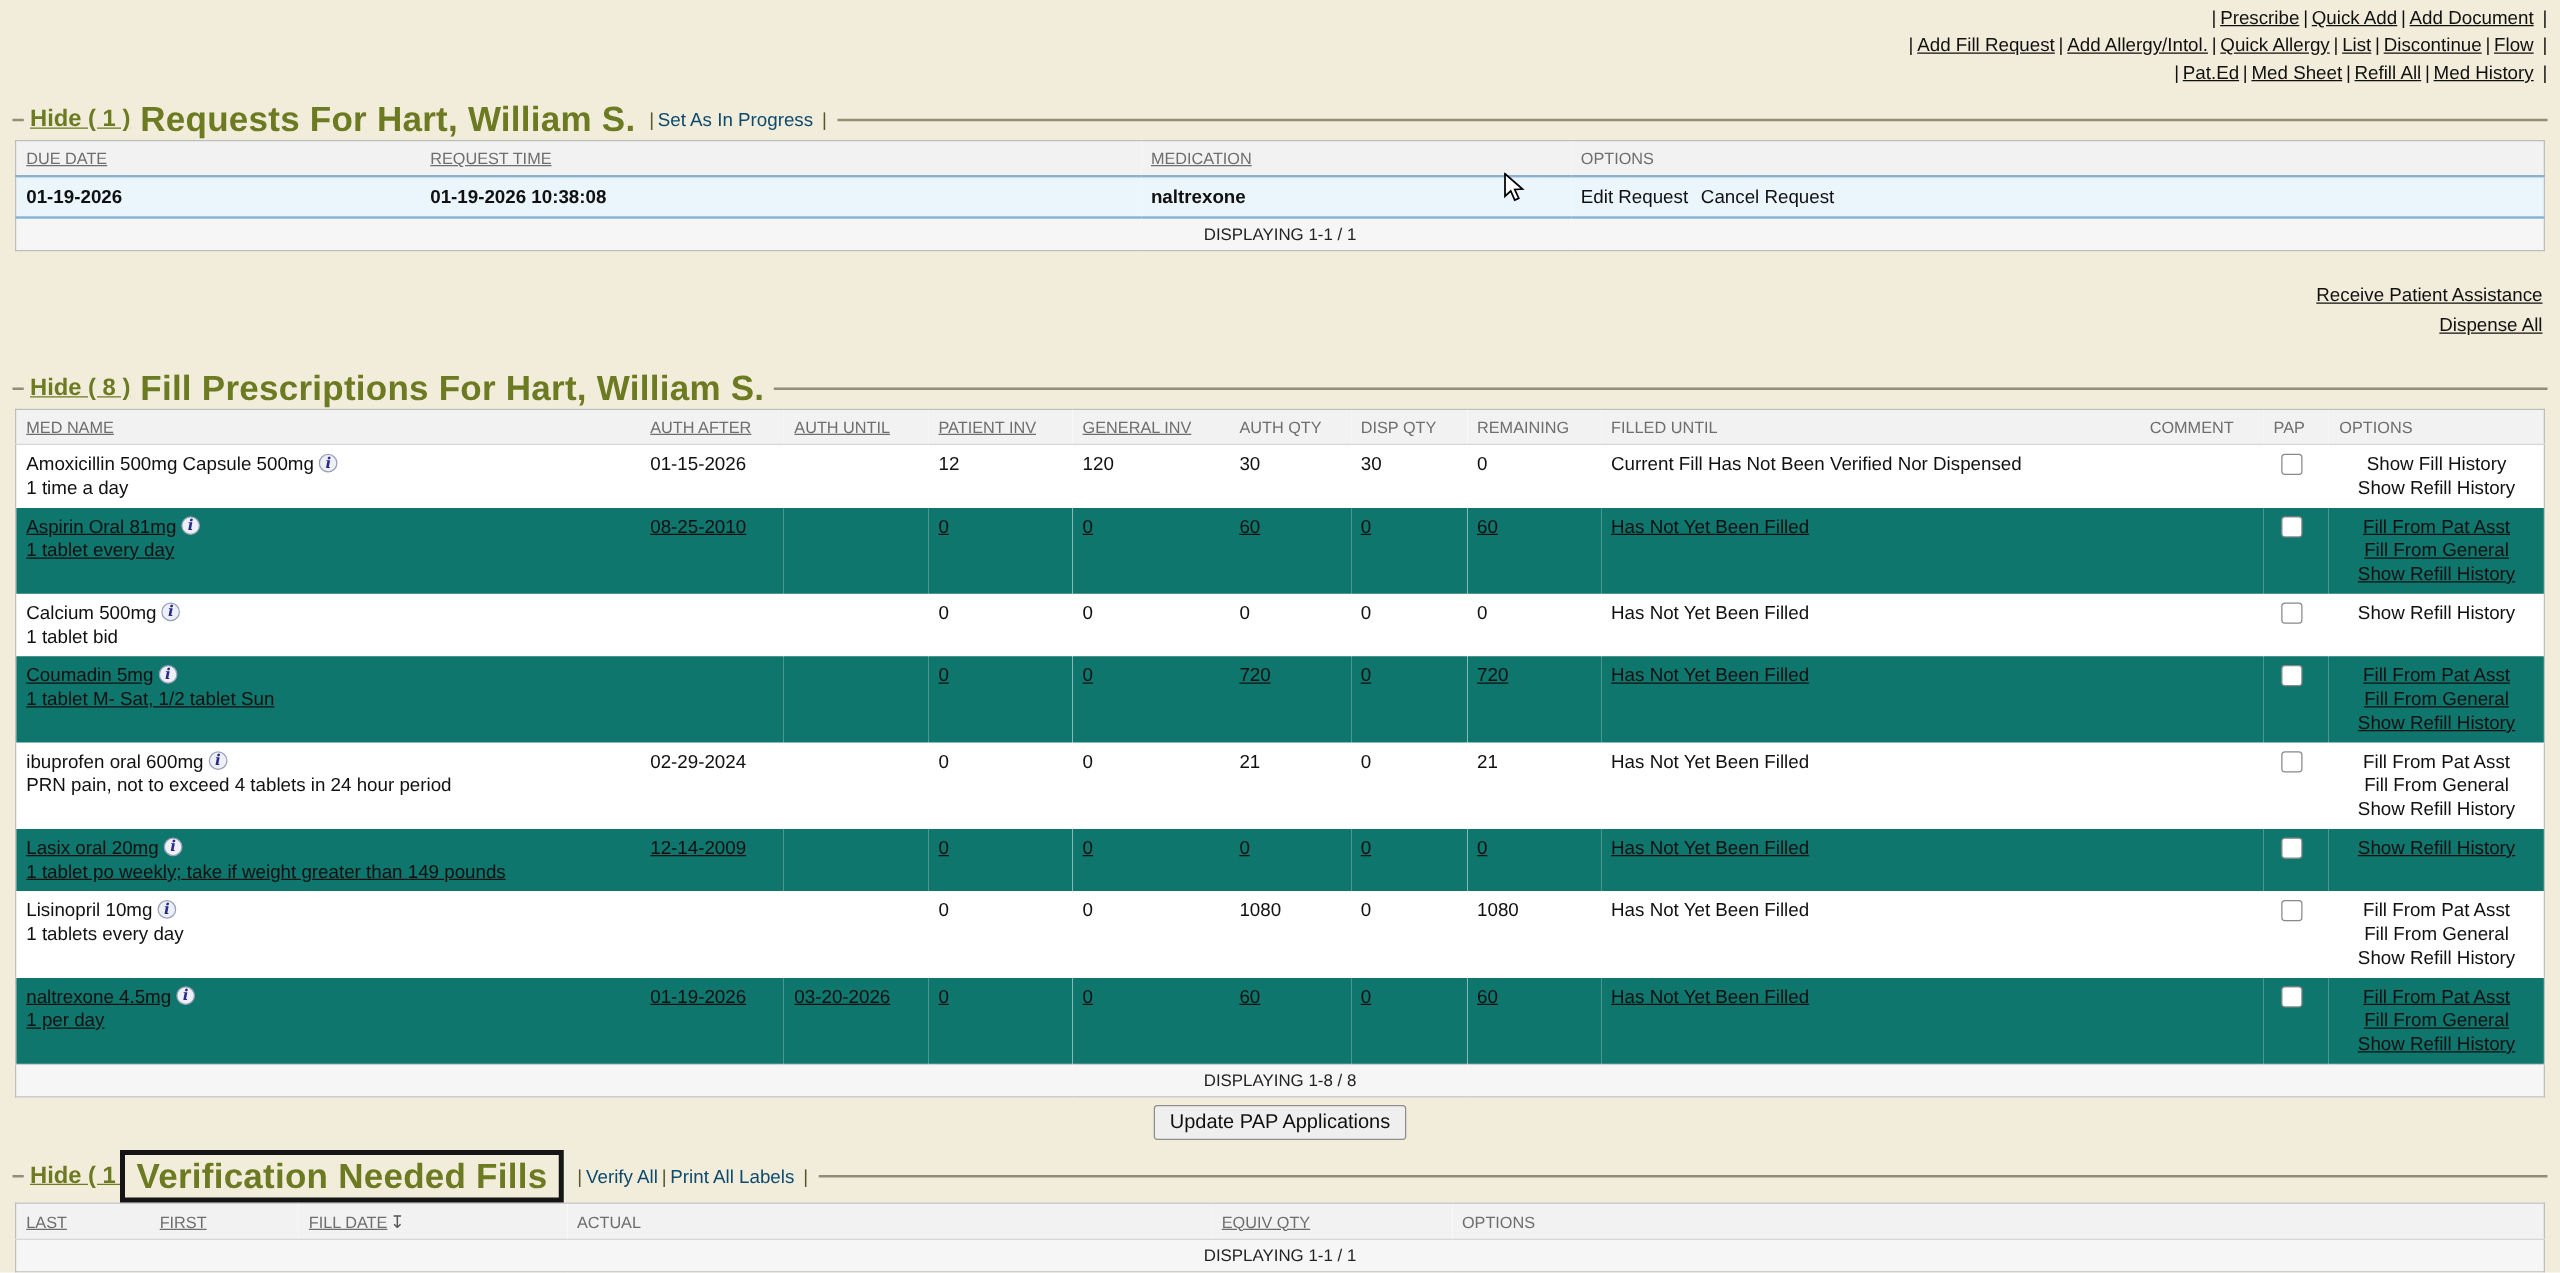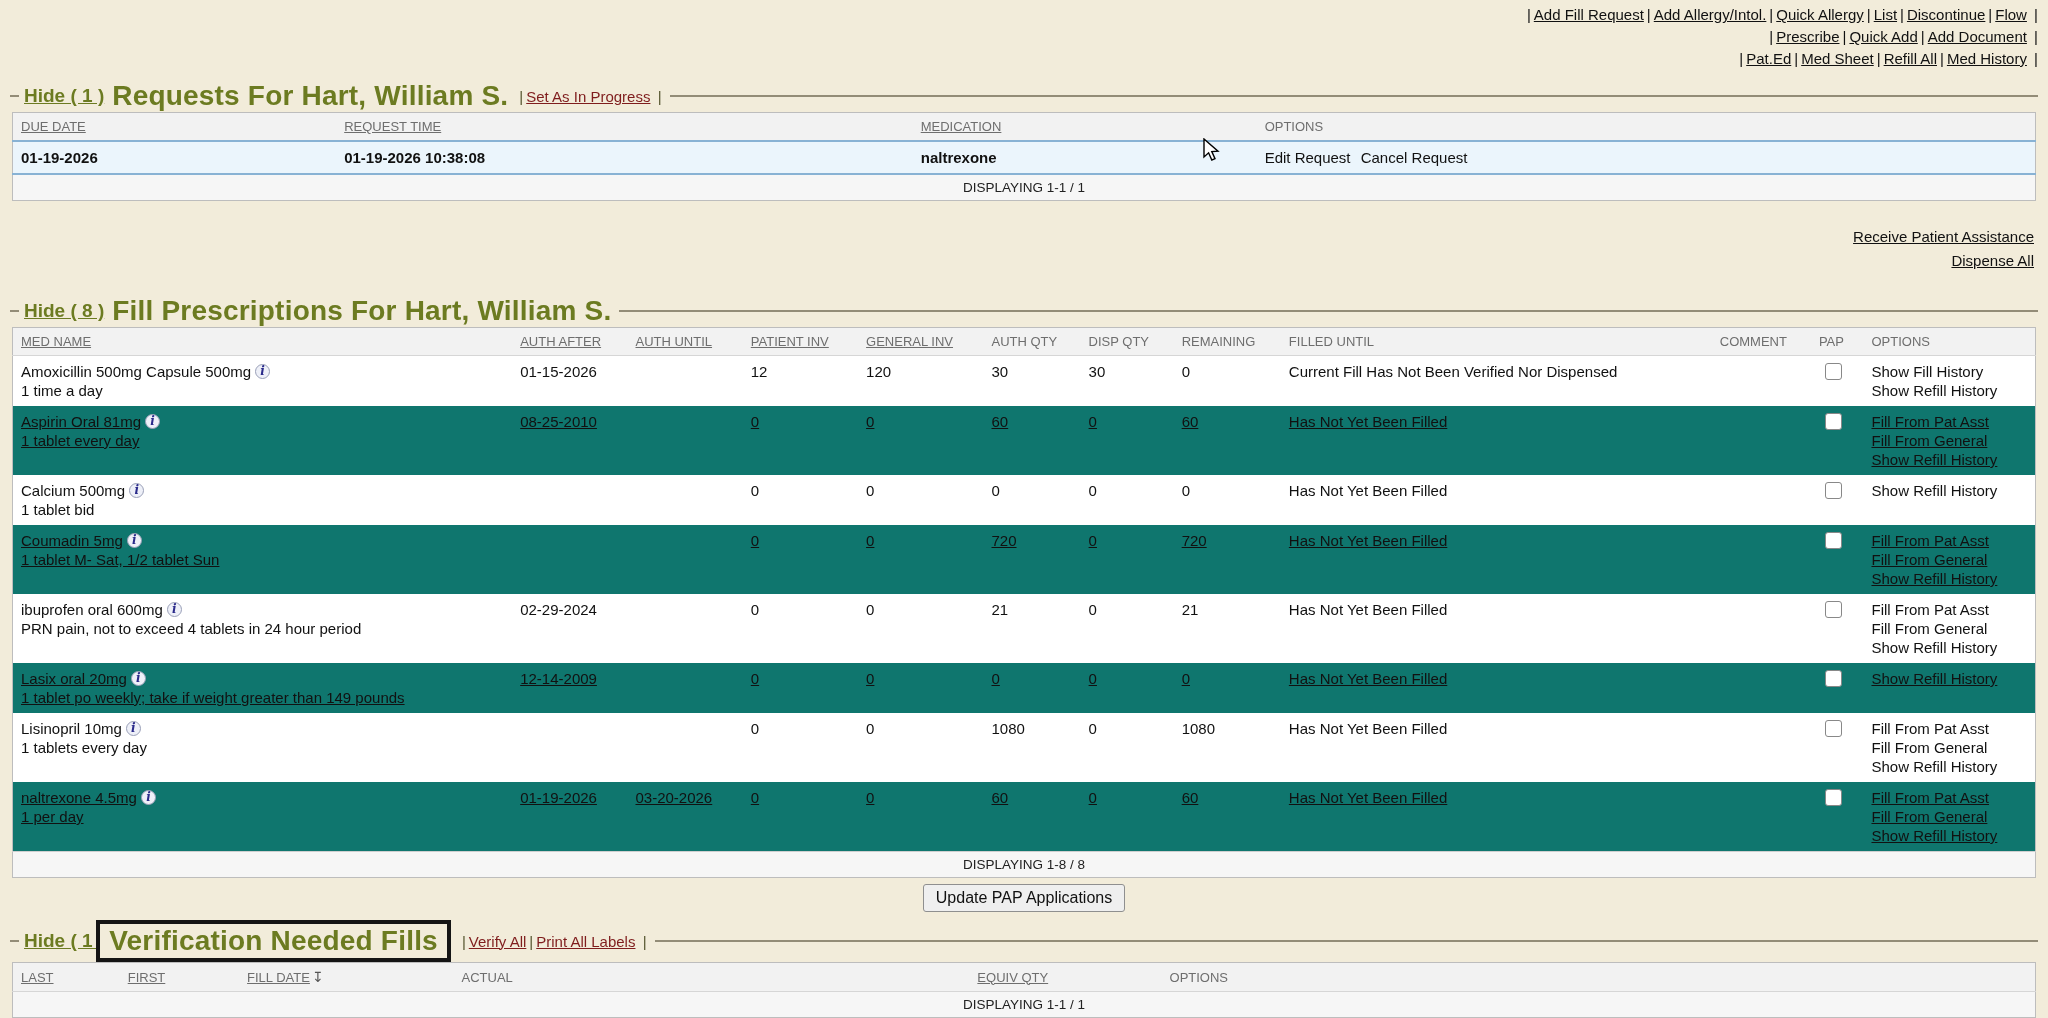--- a/index.html
+++ b/index.html
@@ -21,21 +21,21 @@
 
   
   .legend {
     display:flex; align-items:center; margin:0 10px; white-space:nowrap;
   }
   .legend::before { content:""; width:9px; border-top:2px solid #938c77; margin-right:5px; }
   .legend::after  { content:""; flex:1; border-top:2px solid #938c77; margin-left:8px; }
   .hide-link { color:#6C7B21; font-weight:bold; font-size:19px; text-decoration:underline; margin-right:8px; }
   .section-title { color:#6C7B21; font-weight:bold; font-size:28px; letter-spacing:0.2px; }
   .legend-actions { margin-left:8px; font-size:15px; color:#55552e; }
-  .legend-actions .lg-link { color:#7f1d1d; text-decoration:underline; }
+  .legend-actions .lg-link { color:#0c4a6e; }
   .legend-actions .lg-link::before { content:"| "; color:#55552e; text-decoration:none; display:inline-block; margin:0 3px; }
   .legend-actions::after { content:" |"; margin-left:3px; }
   .boxed-title {
     border:4px solid #151515; padding:1px 9px; background:#F2ECDA;
     margin-left:-16px; position:relative; z-index:2;text-align:center;
   }
 
   
   table {
     width:calc(100% - 24px); margin:0 12px; border-collapse:collapse;
@@ -53,21 +53,21 @@
   tr.selected td {
     background:#EBF5FC; border-top:2px solid #88B2D4; border-bottom:2px solid #88B2D4;
     font-weight:bold;
   }
   tr.selected td.opts-cell { font-weight:normal; }
   td.displaying {
     text-align:center; background:#F6F6F6; border-top:1px solid #cfcfcf;
     color:#222; font-size:13.5px; padding:4px; line-height:17px;
   }
   .sig { display:block; color:#111; }
-  .opt-line { display:block; cursor:pointer; }
+  .opt-line { display:block; cursor:pointer;text-align:center; }
   .opt-inline { cursor:pointer; margin-right:6px; }
 
   .info-icon {
     display:inline-block; width:15px; height:15px; line-height:13px; text-align:center;
     border:1px solid #9aa0b8; border-radius:50%; background:#eef0f8;
     color:#2a2a8a; font-family:"DejaVu Serif", serif; font-style:italic; font-weight:bold;
     font-size:12px; margin-left:4px; vertical-align:2px; cursor:pointer;
   }
   .sort-icon { color:#555; font-size:14px; margin-left:2px; text-decoration:none; display:inline-block; }
 
@@ -86,24 +86,24 @@
     background:#EFEFEF; border:1px solid #8f8f8f; border-radius:3px;
     padding:4px 12px; cursor:pointer;
   }
   #cursor { position:absolute; left:1203px; top:138px; z-index:9; }
 </style>
 </head>
 <body>
 
 <div class="toolbar">
   <div class="linkrow">
+    <span class="tb-link">Prescribe</span><span class="tb-link">Quick Add</span><span class="tb-link">Add Document</span>
+  </div>
+  <div class="linkrow">
     <span class="tb-link">Add Fill Request</span><span class="tb-link">Add Allergy/Intol.</span><span class="tb-link">Quick Allergy</span><span class="tb-link">List</span><span class="tb-link">Discontinue</span><span class="tb-link">Flow</span>
-  </div>
-  <div class="linkrow">
-    <span class="tb-link">Prescribe</span><span class="tb-link">Quick Add</span><span class="tb-link">Add Document</span>
   </div>
   <div class="linkrow">
     <span class="tb-link">Pat.Ed</span><span class="tb-link">Med Sheet</span><span class="tb-link">Refill All</span><span class="tb-link">Med History</span>
   </div>
 </div>
 
 <div class="gap-s"></div>
 
 <section>
   <div class="legend">

